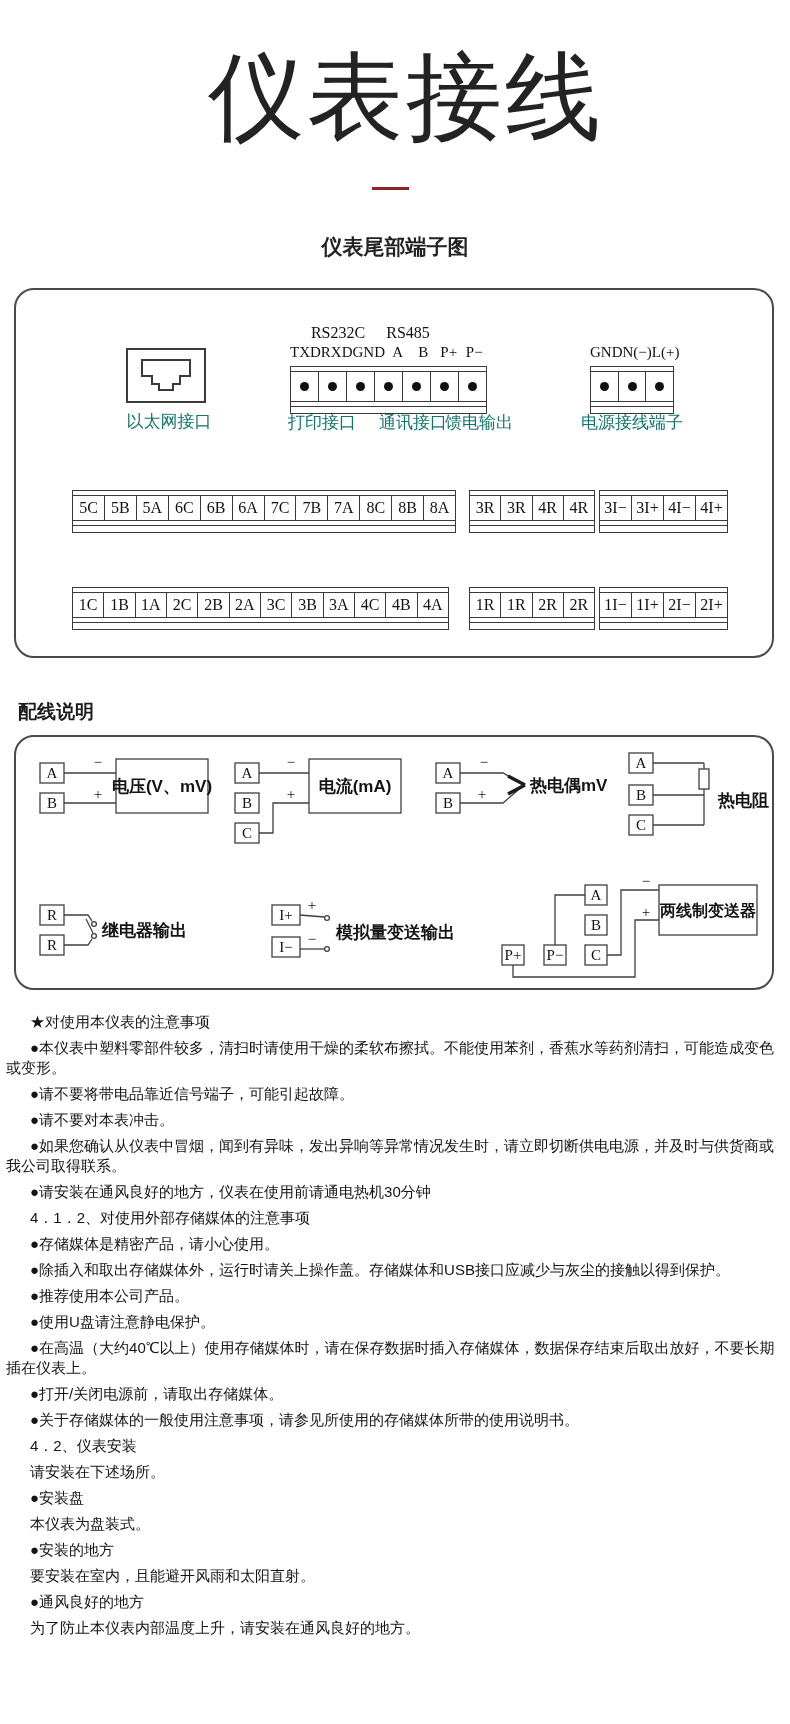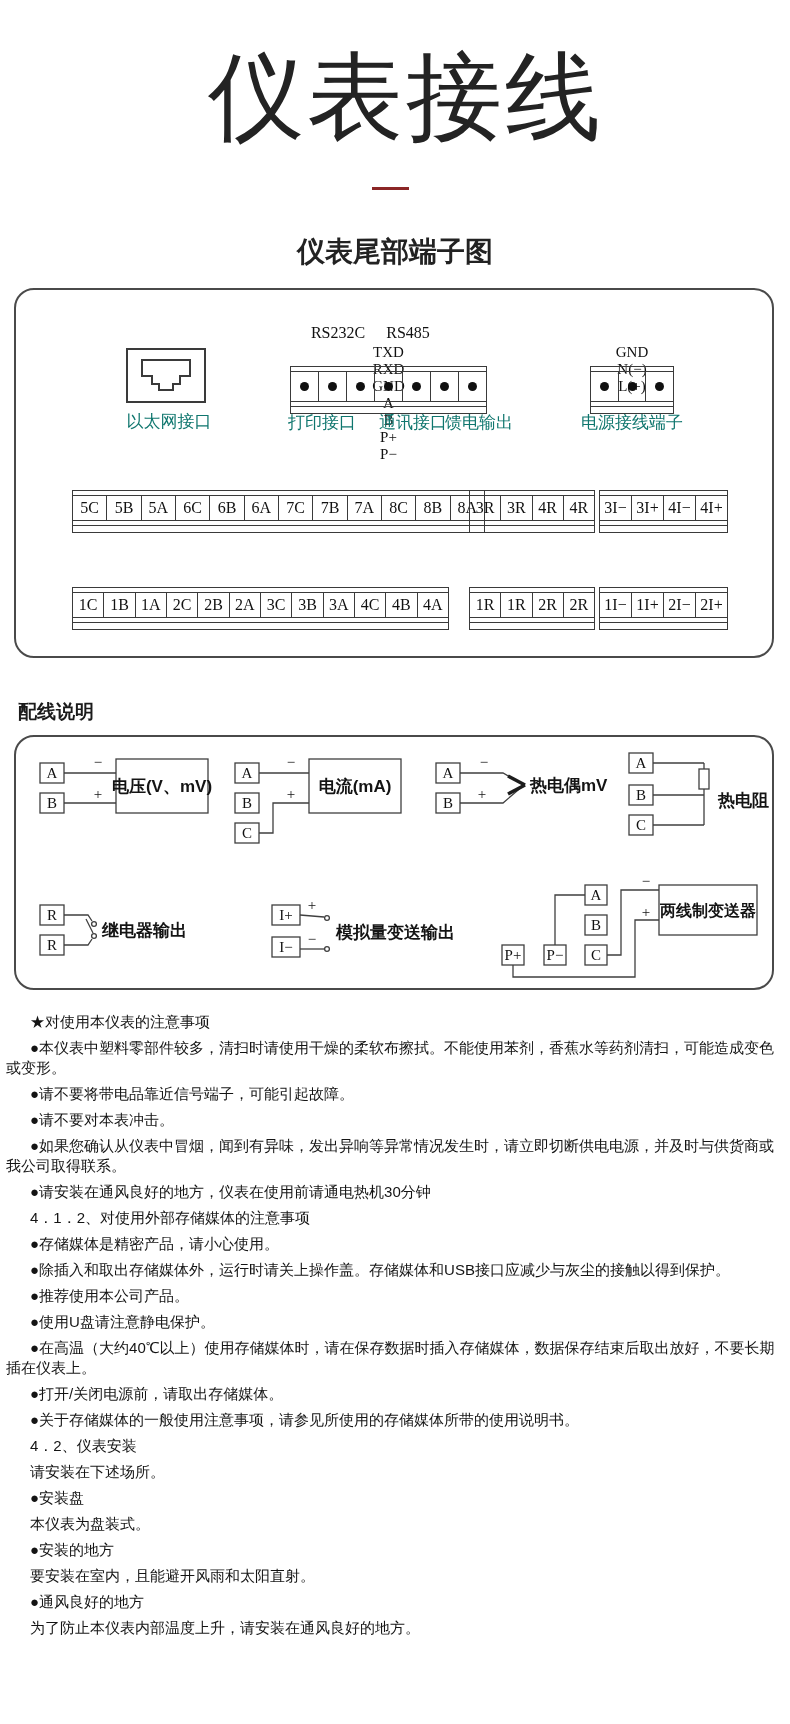--- a/index.html
+++ b/index.html
@@ -3,39 +3,39 @@
 <meta charset="utf-8">
 <style>
   html,body{margin:0;padding:0;background:#fff;}
   body{width:790px;height:1724px;position:relative;overflow:hidden;
        font-family:"Liberation Sans",sans-serif;color:#1b1b1b;}
   .abs{position:absolute;}
   
   .page-title{top:44px;left:11px;width:790px;text-align:center;font-size:96px;line-height:105px;
               font-weight:normal;letter-spacing:3px;color:#232323;}
   .red-rule{top:187px;left:372px;width:37px;height:3px;background:#8b2626;}
-  .subtitle{top:233px;left:0;width:790px;text-align:center;font-size:28px;font-weight:600;color:#222;}
+  .subtitle{top:233px;left:0;width:790px;text-align:center;font-size:21px;font-weight:600;color:#222;}
   
   .panel{border:2px solid #4a4a4a;border-radius:20px;box-sizing:border-box;background:#fff;}
   #panel-terminals{top:288px;left:14px;width:760px;height:370px;}
   #panel-wiring{top:735px;left:14px;width:760px;height:255px;}
   .section-heading{top:699px;left:18px;font-size:19px;font-weight:bold;color:#1b1b1b;}
   .tstrip{position:absolute;}
   .tbar{border:1.5px solid #3a3a3a;border-top:none;}
   .tbar.first{border-top:1.5px solid #3a3a3a;height:4px;}
   .tbar.mid{height:4px;}
   .tbar.last{height:6px;}
   .tcells{display:flex;border:1.5px solid #3a3a3a;border-top:none;}
   .tcell{flex:1;border-left:1px solid #3a3a3a;display:flex;align-items:center;justify-content:center;
          font-family:"Liberation Serif",serif;font-size:16px;color:#111;white-space:nowrap;}
   .tcell:first-child{border-left:none;}
   .rowcells .tcell{height:24px;}
   .pincells .tcell{height:29px;}
   .tdot{width:9px;height:9px;border-radius:50%;background:#101010;}
-  .pinlabels{position:absolute;display:flex;flex-direction:column;}
+  .pinlabels{position:absolute;display:flex;}
   .pinlabels .pl{flex:1;text-align:center;font-family:"Liberation Serif",serif;
                  font-size:15px;color:#111;white-space:nowrap;}
   .grouplabel{position:absolute;text-align:center;font-family:"Liberation Serif",serif;
               font-size:16px;color:#111;}
   .caption{position:absolute;text-align:center;font-size:17px;color:#0f766e;white-space:nowrap;}
   .rj45{position:absolute;border:2px solid #3a3a3a;box-sizing:border-box;}
   
   .wire{stroke:#3f3f3f;stroke-width:1.3;fill:none;}
   .tbox{stroke:#3f3f3f;stroke-width:1.3;fill:#fff;}
   .svg-serif{font-family:"Liberation Serif",serif;font-size:15px;fill:#111;}
@@ -126,21 +126,21 @@
         </div>
       <div class="tcell">
           <span class="tdot"></span>
         </div>
     </div>
     <div class="tbar mid"></div>
     <div class="tbar last"></div>
   </div>
   <div class="caption" style="left:562px;top:121px;width:108px;">电源接线端子</div>
 
-  <div class="tstrip" style="left:56px;top:200px;width:413px;">
+  <div class="tstrip" style="left:56px;top:200px;width:384px;">
     <div class="tbar first"></div>
     <div class="tcells rowcells">
       <div class="tcell">5C</div>
       <div class="tcell">5B</div>
       <div class="tcell">5A</div>
       <div class="tcell">6C</div>
       <div class="tcell">6B</div>
       <div class="tcell">6A</div>
       <div class="tcell">7C</div>
       <div class="tcell">7B</div>

